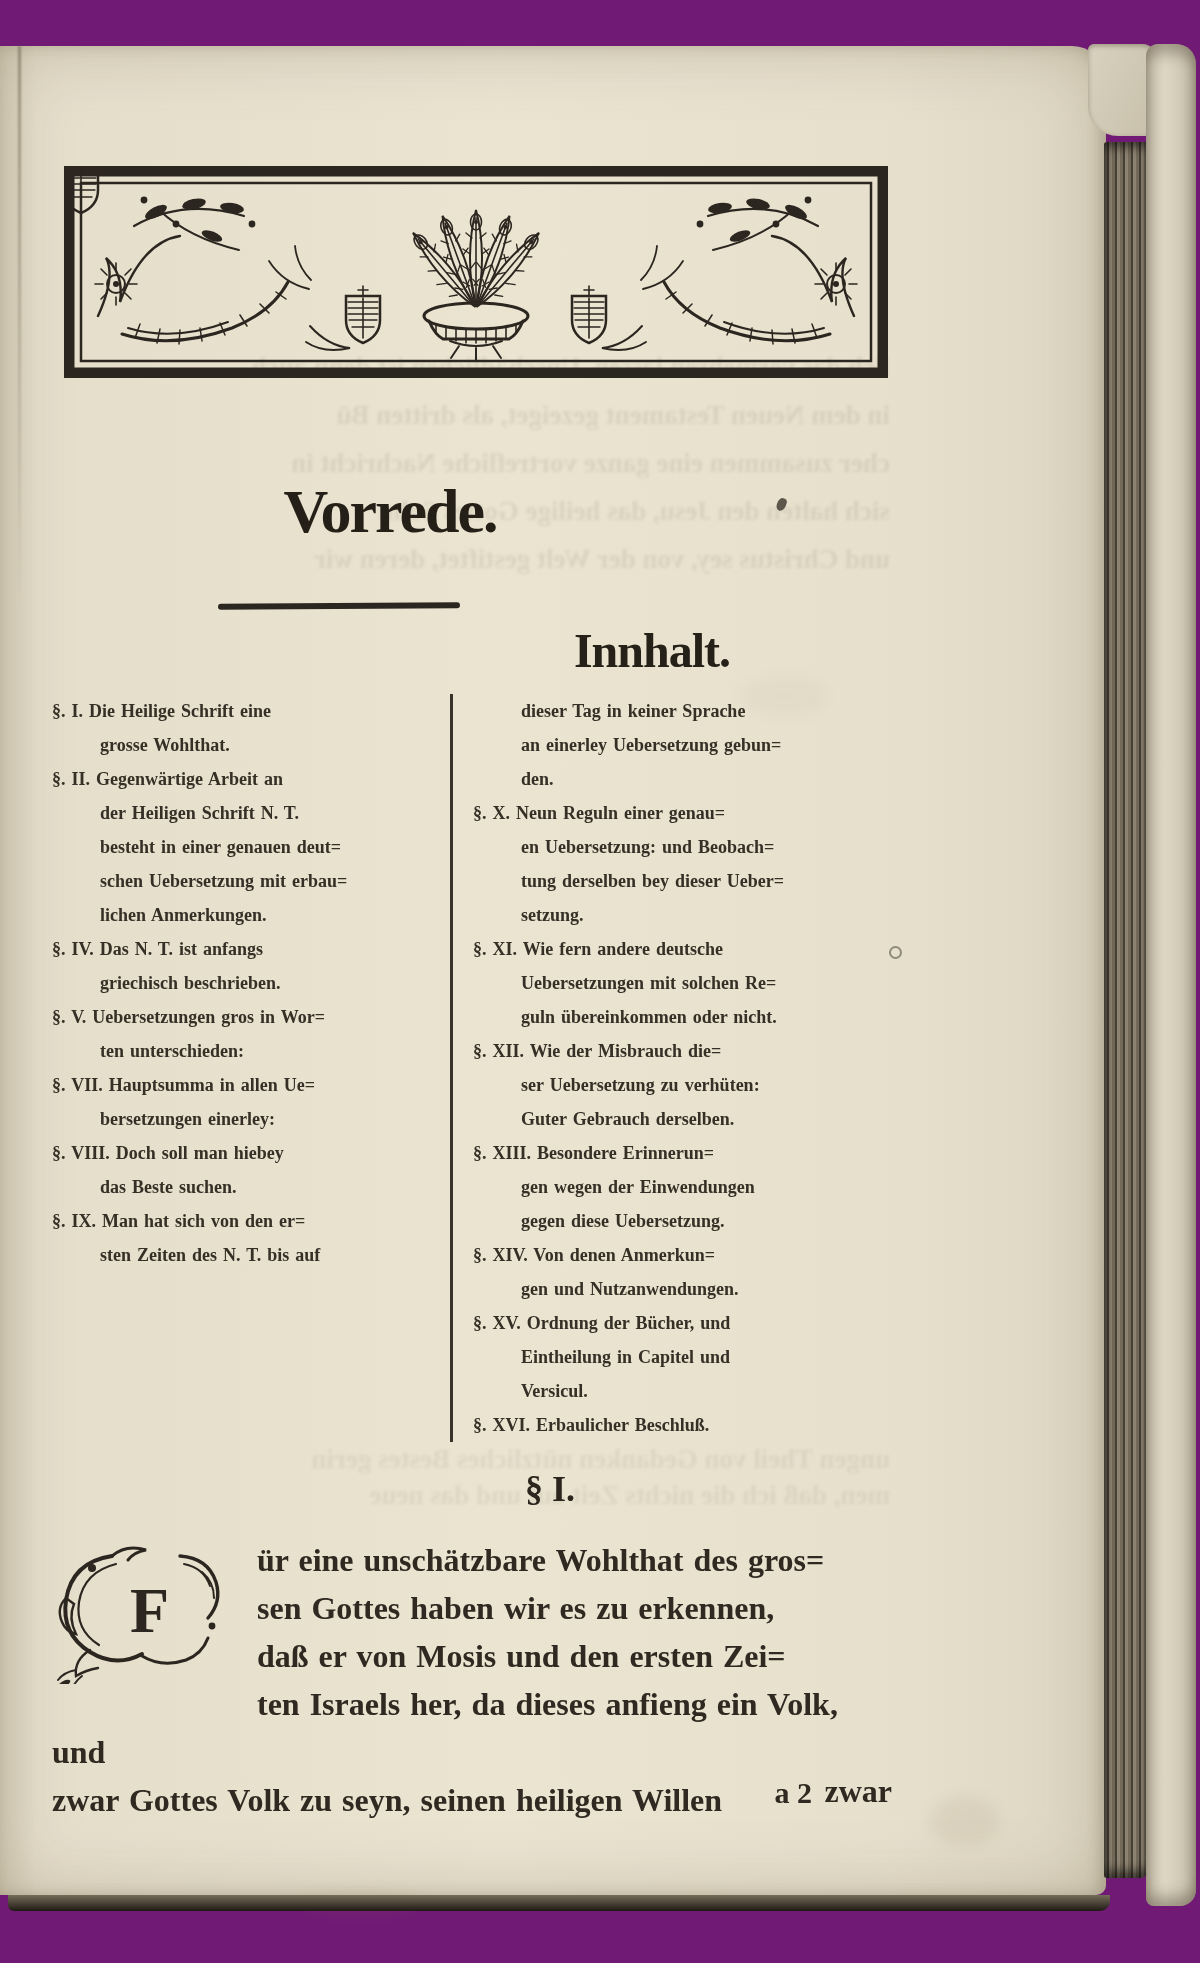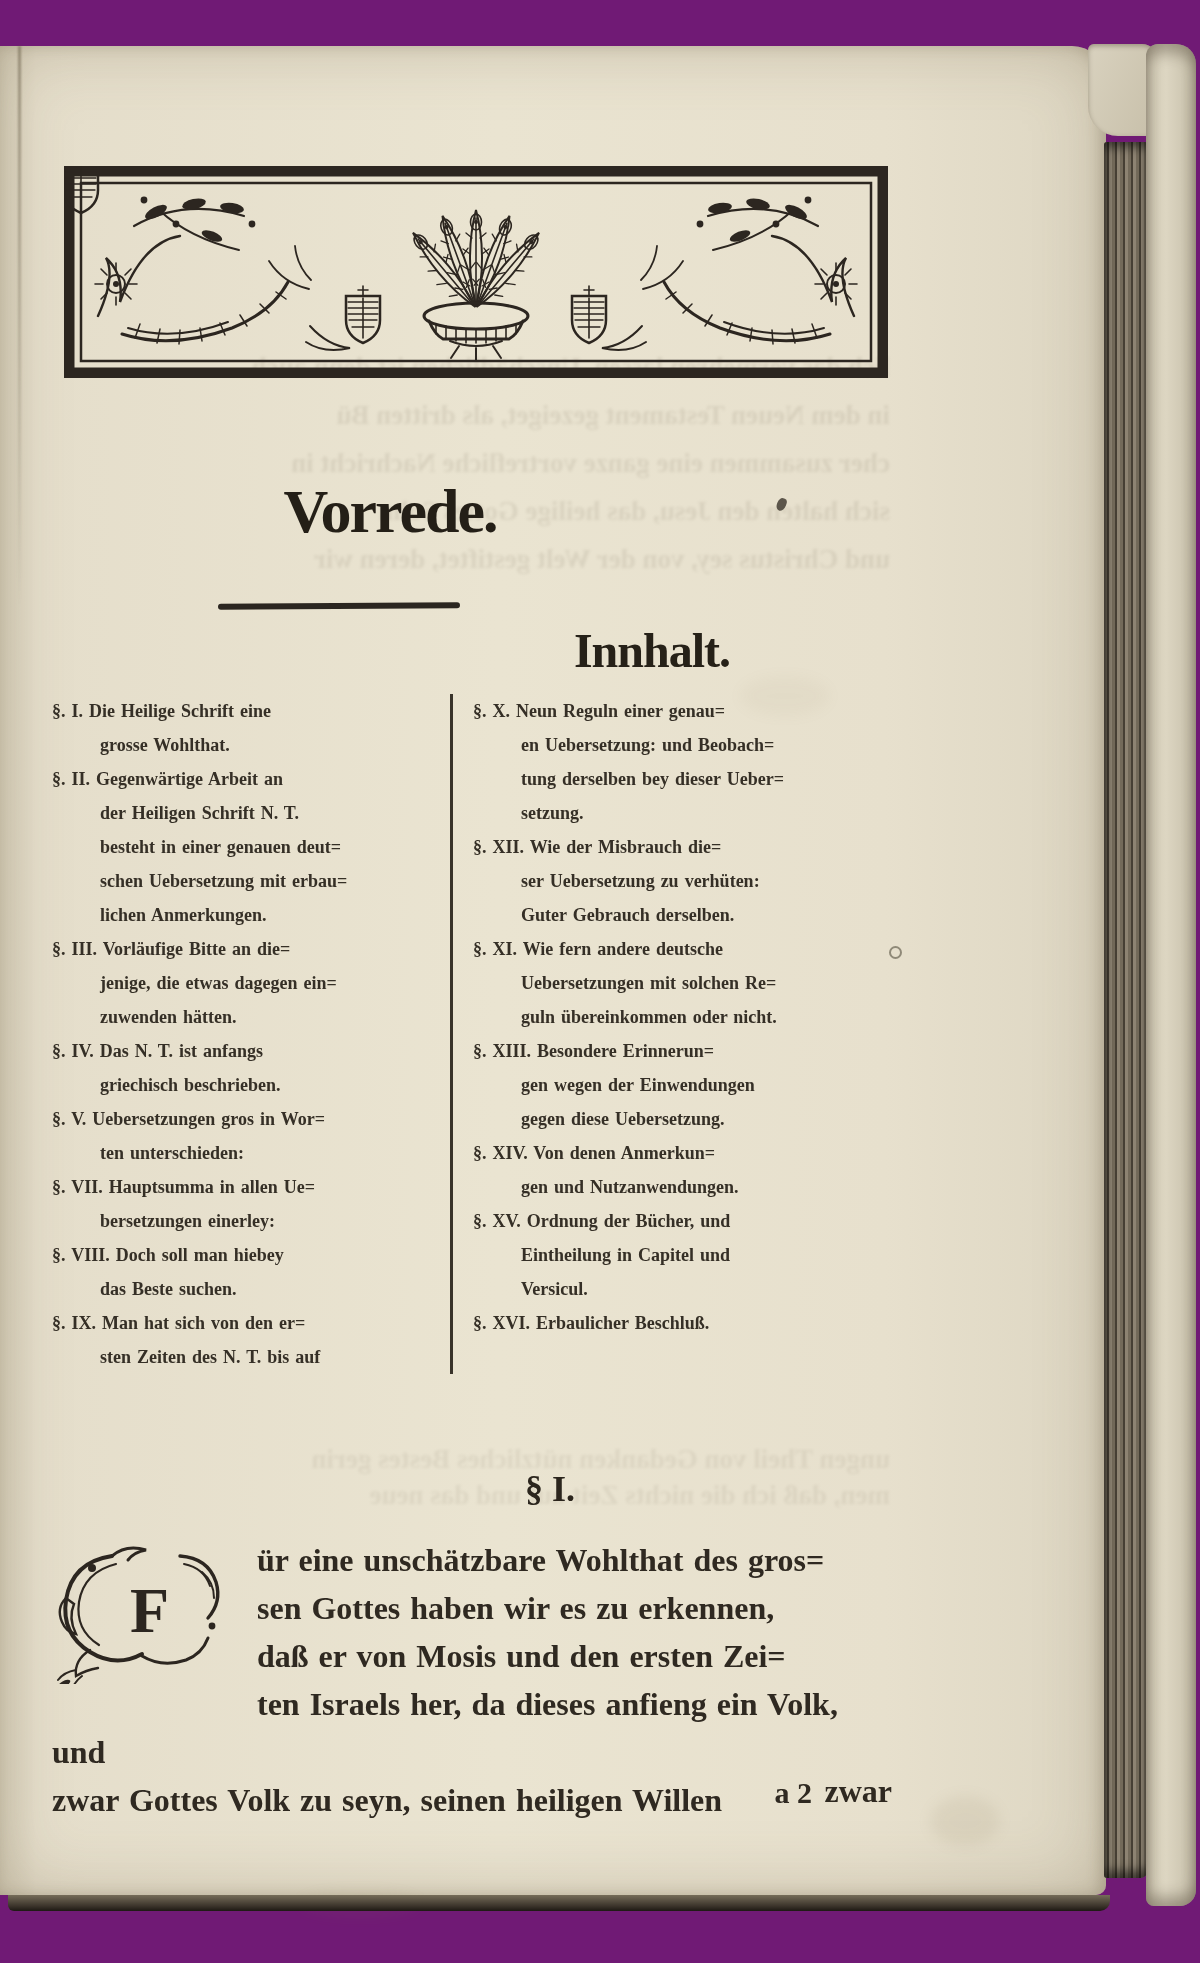--- a/index.html
+++ b/index.html
@@ -143,45 +143,45 @@
 
     <div class="toc">
       <div class="col-left">
         <p class="toc-item">§. I. Die Heilige Schrift eine
 grosse Wohlthat.</p>
         <p class="toc-item">§. II. Gegenwärtige Arbeit an
 der Heiligen Schrift N. T.
 besteht in einer genauen deut=
 schen Uebersetzung mit erbau=
 lichen Anmerkungen.</p>
-        <p class="toc-item">§. III. Vorläufige Bitte an die=
-jenige, die etwas dagegen ein=
-zuwenden hätten.</p>
         <p class="toc-item">§. IV. Das N. T. ist anfangs
 griechisch beschrieben.</p>
         <p class="toc-item">§. V. Uebersetzungen gros in Wor=
 ten unterschieden:</p>
         <p class="toc-item">§. VII. Hauptsumma in allen Ue=
 bersetzungen einerley:</p>
         <p class="toc-item">§. VIII. Doch soll man hiebey
 das Beste suchen.</p>
         <p class="toc-item">§. IX. Man hat sich von den er=
 sten Zeiten des N. T. bis auf</p>
       </div>
       <div class="col-right">
+        <p class="toc-item carry">dieser Tag in keiner Sprache
+an einerley Uebersetzung gebun=
+den.</p>
         <p class="toc-item">§. X. Neun Reguln einer genau=
 en Uebersetzung: und Beobach=
 tung derselben bey dieser Ueber=
 setzung.</p>
+        <p class="toc-item">§. XI. Wie fern andere deutsche
+Uebersetzungen mit solchen Re=
+guln übereinkommen oder nicht.</p>
         <p class="toc-item">§. XII. Wie der Misbrauch die=
 ser Uebersetzung zu verhüten:
 Guter Gebrauch derselben.</p>
-        <p class="toc-item">§. XI. Wie fern andere deutsche
-Uebersetzungen mit solchen Re=
-guln übereinkommen oder nicht.</p>
         <p class="toc-item">§. XIII. Besondere Erinnerun=
 gen wegen der Einwendungen
 gegen diese Uebersetzung.</p>
         <p class="toc-item">§. XIV. Von denen Anmerkun=
 gen und Nutzanwendungen.</p>
         <p class="toc-item">§. XV. Ordnung der Bücher, und
 Eintheilung in Capitel und
 Versicul.</p>
         <p class="toc-item">§. XVI. Erbaulicher Beschluß.</p>
       </div>

